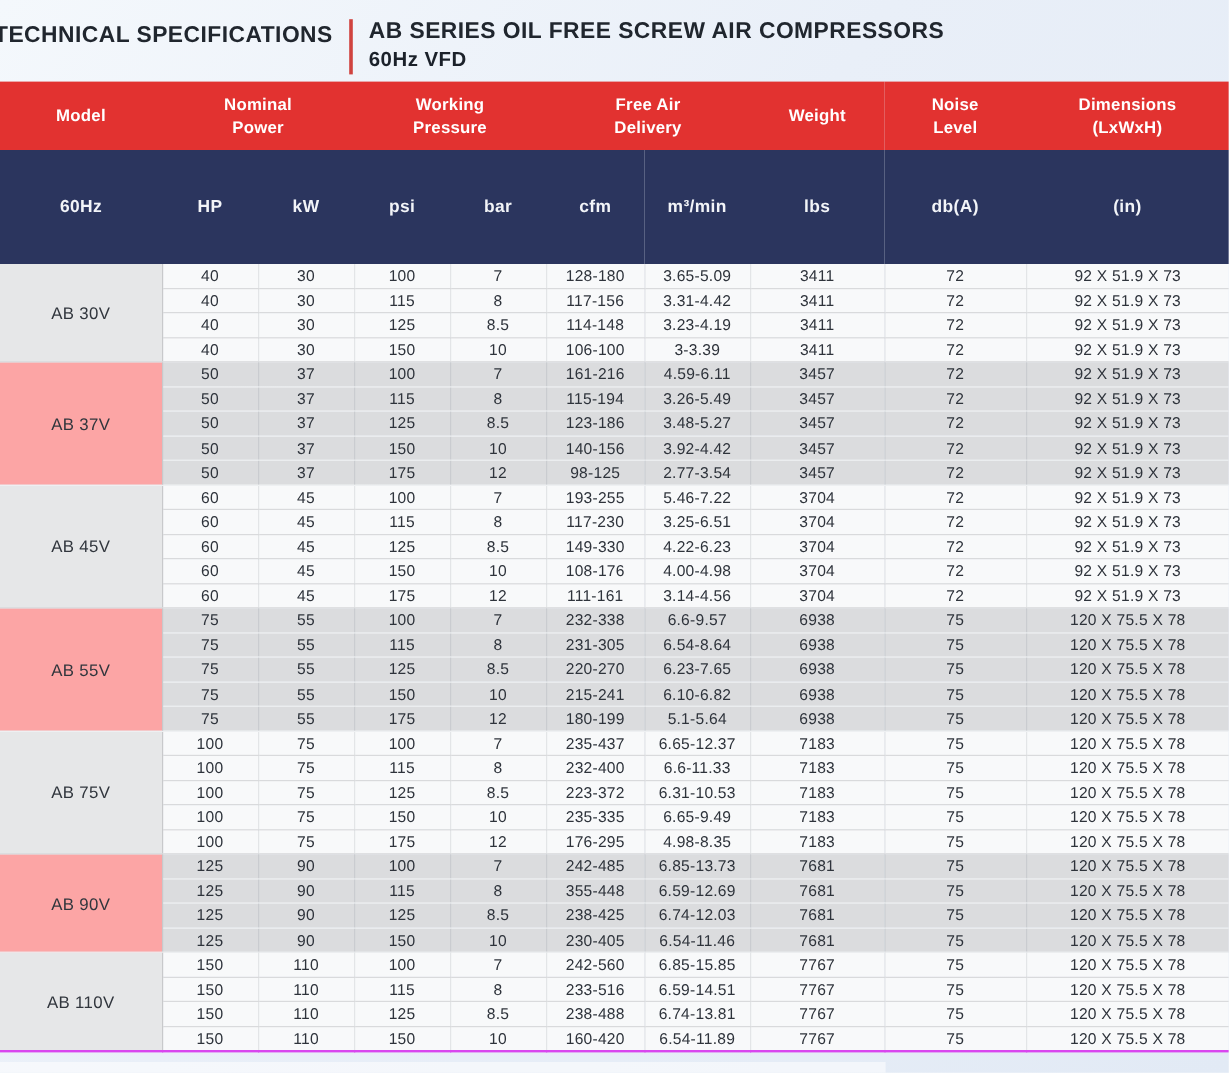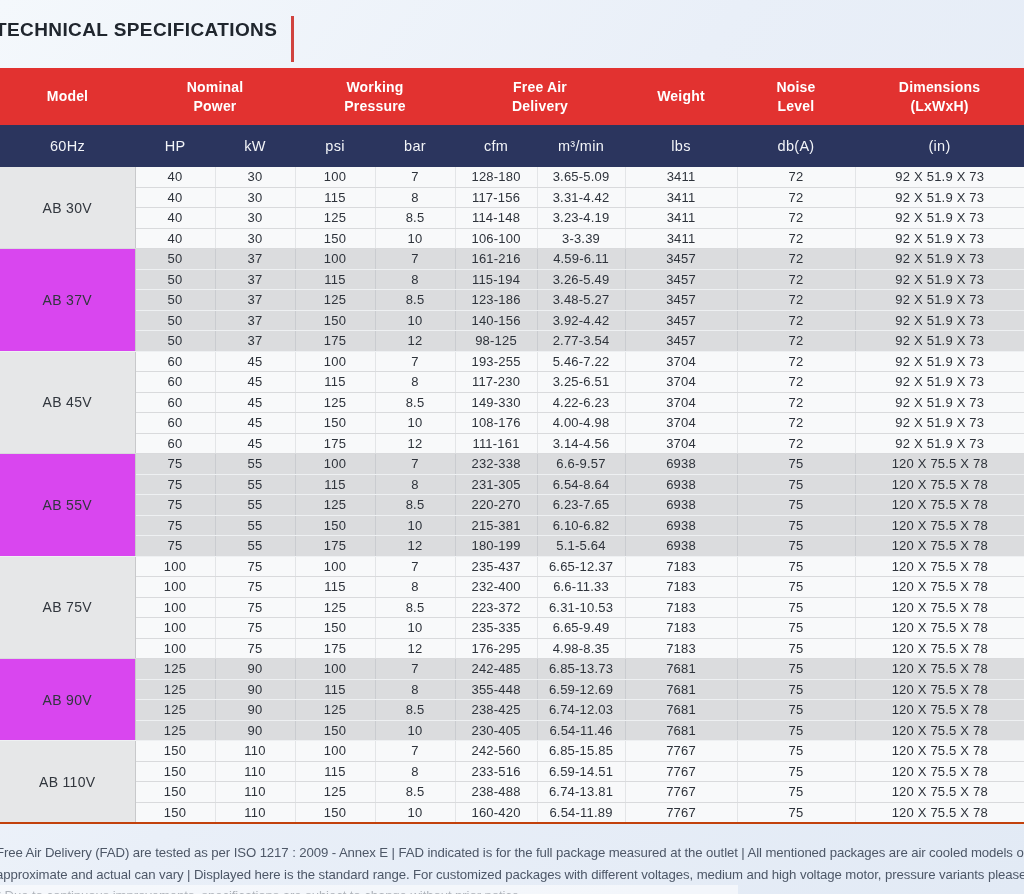--- a/index.html
+++ b/index.html
@@ -29,55 +29,59 @@
   
   table.spec{
     width:1024px;border-collapse:collapse;table-layout:fixed;margin:0;
   }
   thead tr.group-row th{
     background:#e23230;color:#ffffff;height:57px;
     font-size:14px;font-weight:700;letter-spacing:.2px;
     white-space:pre-line;vertical-align:middle;line-height:1.3;padding:0;
   }
   thead tr.unit-row th{
-    background:#2b355e;color:#f2f4f8;height:42px;
-    font-size:14.5px;font-weight:400;letter-spacing:.3px;
-    vertical-align:middle;padding:0;
+    background:#2b355e;color:#f2f4f8;height:63px;
+    font-size:14.5px;font-weight:700;letter-spacing:.3px;
+    vertical-align:middle;padding:16px;
   }
   tbody td{
     height:19.5px;padding:0;text-align:center;vertical-align:middle;
     font-size:13px;font-weight:500;color:#2e333b;letter-spacing:.2px;
     border-right:1px solid rgba(120,126,134,.16);
   }
   tbody td:last-child{border-right:none;}
   tbody tr.band-light td{background:#f8f9fa;border-bottom:1px solid #d9dadc;}
   tbody tr.band-dark  td{background:#dbdcde;border-bottom:1px solid #eef0f2;}
   tbody td.model-cell{
     font-size:14px;color:#31363d;letter-spacing:.3px;
     border-right:1px solid #c8c9cb;
   }
   tbody tr.band-light td.model-cell{background:#e6e7e8;}
-  tbody tr.band-dark  td.model-cell{background:#d946ef;}
-  table.spec{border-bottom:2px solid #c2410c;}
+  tbody tr.band-dark  td.model-cell{background:#fca5a5;}
+  table.spec{border-bottom:2px solid #d946ef;}
   
   .footnotes{
     margin:18px 0 0 -4px;color:#4d5767;font-size:13.2px;line-height:21.5px;
     letter-spacing:-.1px;font-weight:400;white-space:nowrap;
   }
   .bottom-strip{
     position:absolute;left:0;bottom:0;width:738px;height:9px;
     background:rgba(255,255,255,.55);
   }
 </style>
 </head>
 <body>
 
 <div class="title-bar">
   <div class="title-left">TECHNICAL SPECIFICATIONS</div>
   <div class="title-divider"></div>
+  <div class="title-right">
+    <div class="line1">AB SERIES OIL FREE SCREW AIR COMPRESSORS</div>
+    <div class="line2">60Hz VFD</div>
+  </div>
 </div>
 
 <table class="spec">
   <colgroup>
     <col style="width:135px">
       <col style="width:80px">
       <col style="width:80px">
     <col style="width:80px">
       <col style="width:80px">
       <col style="width:82px">
@@ -304,21 +308,21 @@
         <td>6.23-7.65</td>
         <td>6938</td>
         <td>75</td>
         <td>120 X 75.5 X 78</td>
       </tr>
       <tr class="band-dark">
         <td>75</td>
         <td>55</td>
         <td>150</td>
         <td>10</td>
-        <td>215-381</td>
+        <td>215-241</td>
         <td>6.10-6.82</td>
         <td>6938</td>
         <td>75</td>
         <td>120 X 75.5 X 78</td>
       </tr>
       <tr class="band-dark">
         <td>75</td>
         <td>55</td>
         <td>175</td>
         <td>12</td>

